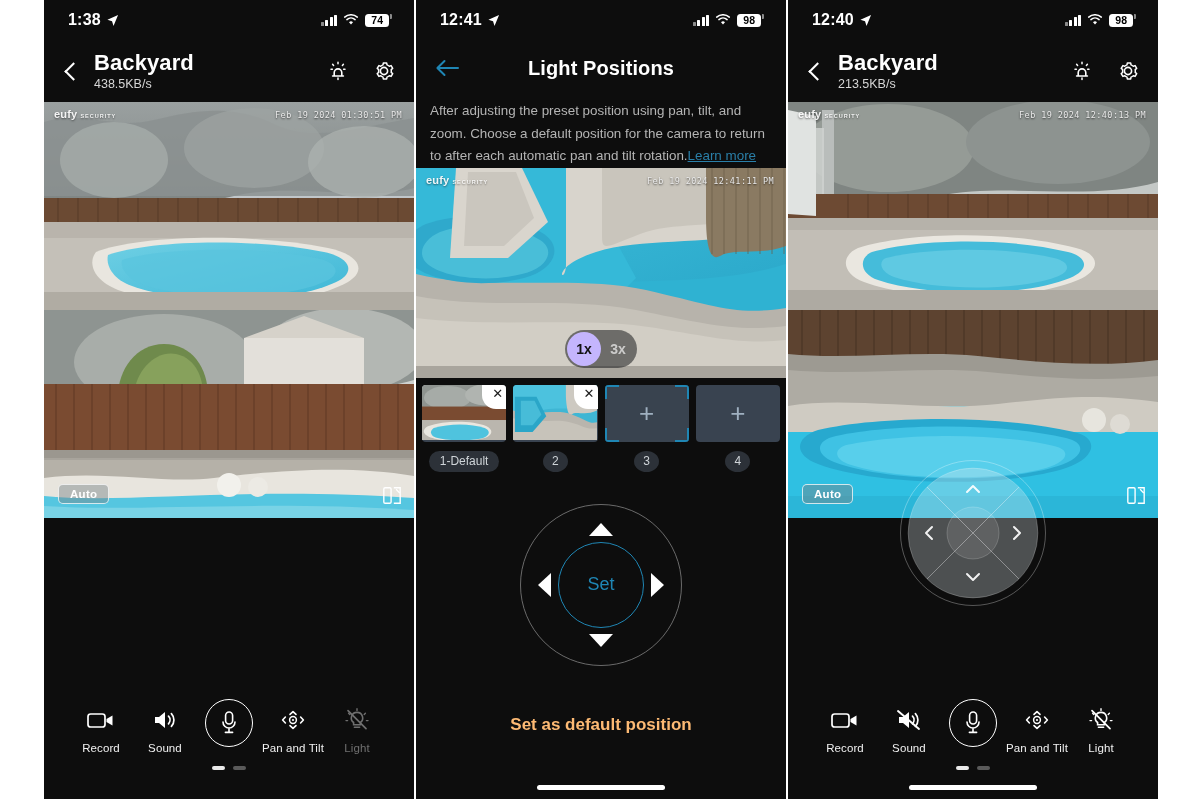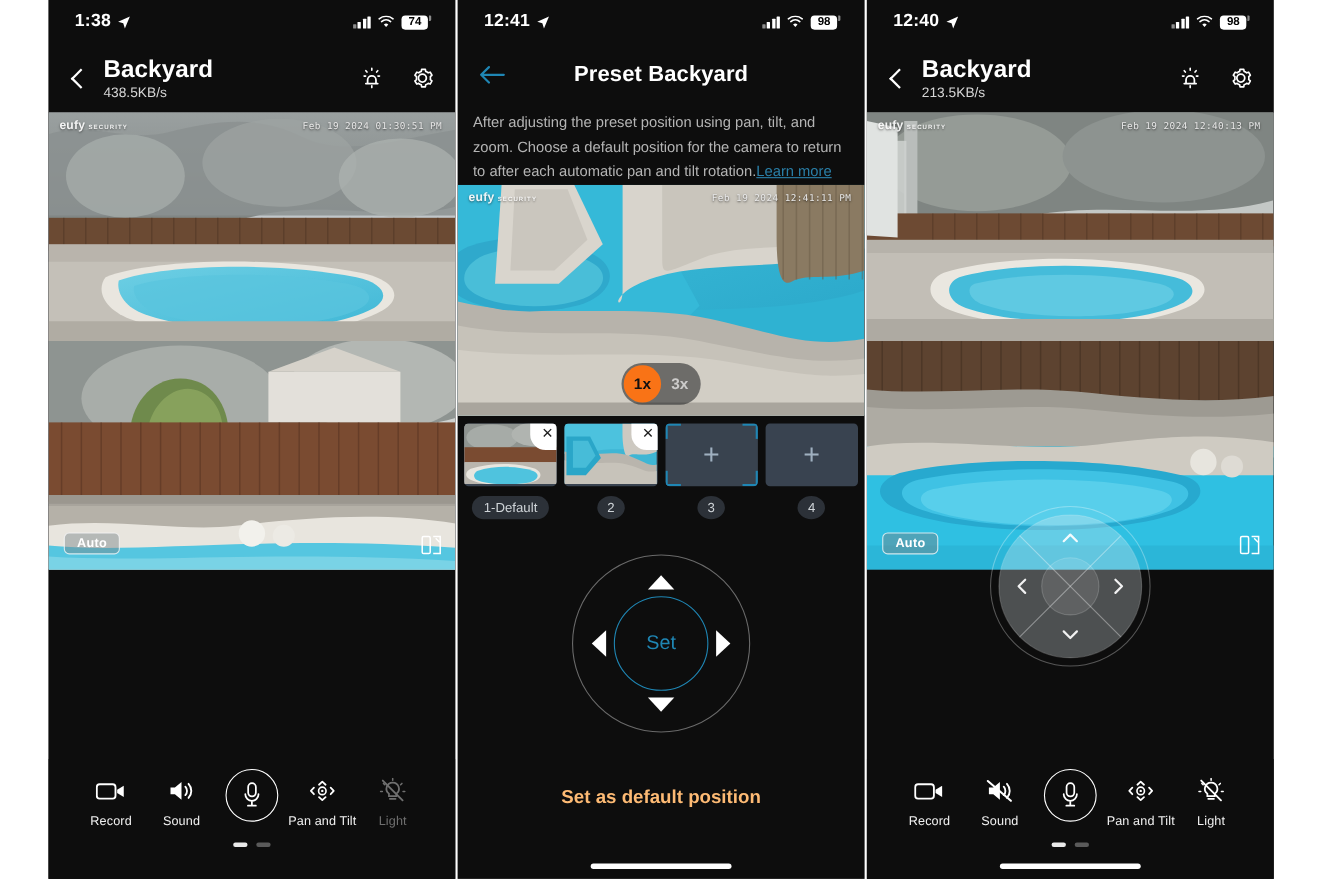--- a/index.html
+++ b/index.html
@@ -40,41 +40,41 @@
   .v-bot{height:208px;}
   .vid-canvas{position:absolute;inset:0;}
   .wm{position:absolute;top:6px;left:10px;font-size:11px;font-weight:700;color:rgba(255,255,255,.92);letter-spacing:.2px;display:flex;align-items:baseline;gap:3px;text-shadow:0 1px 2px rgba(0,0,0,.5);justify-content:flex-end;}
   .wm small{font-size:5.5px;letter-spacing:1px;font-weight:700;opacity:.95;}
   .ts{position:absolute;top:8px;right:12px;font-family:"DejaVu Sans Mono","Liberation Mono",monospace;font-size:8.5px;color:#e9e9e9;letter-spacing:.4px;text-shadow:0 1px 2px rgba(0,0,0,.65);}
   .auto-badge{position:absolute;left:14px;bottom:14px;border:1px solid rgba(255,255,255,.75);border-radius:5px;background:rgba(120,130,135,.45);color:#fff;font-size:11.5px;font-weight:700;padding:3px 11px;letter-spacing:.3px;}
   .dual-ico{position:absolute;right:12px;bottom:12px;width:20px;height:21px;}
 
   
   .toolbar{position:absolute;left:0;right:0;bottom:0;height:109px;background:#0d0d0d;}
-  .tb-row{display:flex;align-items:flex-start;justify-content:space-between;padding:14px 26px 0 26px;box-sizing:border-box;}
+  .tb-row{display:flex;align-items:center;justify-content:space-between;padding:14px 26px 0 26px;box-sizing:border-box;}
   .tb-item{display:flex;flex-direction:column;align-items:center;width:62px;}
   .tb-ico{height:30px;display:flex;align-items:center;justify-content:center;}
   .tb-label{font-size:11.5px;color:#f0f0f0;margin-top:7px;letter-spacing:.1px;white-space:nowrap;}
   .tb-item.dim .tb-label{color:#6f6f6f;}
   .tb-mic{width:46px;height:46px;border:1.6px solid #fff;border-radius:50%;display:flex;align-items:center;justify-content:center;margin-top:-5px;}
   .dots{display:flex;gap:8px;justify-content:center;margin-top:12px;}
   .dots i{display:block;width:13px;height:3.5px;border-radius:2px;background:#5a5a5a;}
   .dots i.on{background:#e9e9e9;}
   .home-ind{position:absolute;left:50%;transform:translateX(-50%);bottom:9px;width:128px;height:5px;border-radius:3px;background:#fff;}
 
   
   .navbar2{position:relative;height:56px;display:flex;align-items:center;justify-content:center;}
   .nav2-back{position:absolute;left:18px;top:50%;transform:translateY(-50%);width:34px;height:30px;display:flex;align-items:center;}
   .nav2-title{font-size:20px;font-weight:700;letter-spacing:.1px;}
   .desc{padding:4px 14px 0 14px;font-size:13.4px;line-height:22.5px;color:#b4b4b4;box-sizing:border-box;}
   .desc a{color:#2a7fa8;text-decoration:underline;}
   .v2{height:210px;}
   .zoompill{position:absolute;left:50%;bottom:10px;transform:translateX(-50%);display:flex;align-items:center;background:rgba(25,28,30,.55);border-radius:19px;padding:2px;}
   .zp{width:34px;height:34px;border-radius:50%;display:flex;align-items:center;justify-content:center;font-size:14px;font-weight:700;color:rgba(255,255,255,.65);}
-  .zp.on{background:#f97316;color:#111;}
+  .zp.on{background:#c4b5fd;color:#111;}
 
   .presets{display:flex;gap:7px;padding:7px 6px 0 6px;box-sizing:border-box;}
   .slot{position:relative;flex:1;height:57px;border-radius:4px;overflow:hidden;background:#394350;display:flex;align-items:center;justify-content:center;}
   .slot .thumb{position:absolute;inset:0;}
   .xbtn{position:absolute;top:0;right:0;width:24px;height:24px;background:#fff;border-bottom-left-radius:14px;display:flex;align-items:flex-start;justify-content:flex-end;padding:3px 3px 0 0;box-sizing:border-box;}
   .xglyph{font-size:13px;color:#1b1b1b;line-height:12px;font-weight:400;}
   .plus{font-size:26px;color:#9fb0c0;font-weight:300;line-height:26px;}
   .slot.sel{background:#39434f;}
   .corner{position:absolute;width:12px;height:12px;border-color:#1f86b4;border-style:solid;border-width:0;}
   .c-tl{top:0;left:0;border-top-width:2.5px;border-left-width:2.5px;}
@@ -313,21 +313,21 @@
         </span>
       </div>
     </div>
 
     <div class="navbar2">
       <div class="nav2-back">
         <svg width="26" height="20" viewBox="0 0 26 20">
             <path d="M10.5 3L3.4 10l7.1 7M3.6 10H24" stroke="#1f86b4" stroke-width="2" fill="none" stroke-linecap="round" stroke-linejoin="round"></path>
           </svg>
       </div>
-      <div class="nav2-title">Preset Backyard</div>
+      <div class="nav2-title">Light Positions</div>
     </div>
 
     <div class="desc">
       <span>After adjusting the preset position using pan, tilt, and zoom. Choose a default position for the camera to return to after each automatic pan and tilt rotation.</span><a href="#">Learn more</a>
     </div>
 
     <div class="video v2">
       <svg class="vid-canvas" viewBox="0 0 370 210" preserveAspectRatio="none">
         <defs>
           <linearGradient id="p2w" x1="0" y1="0" x2="1" y2="1">

